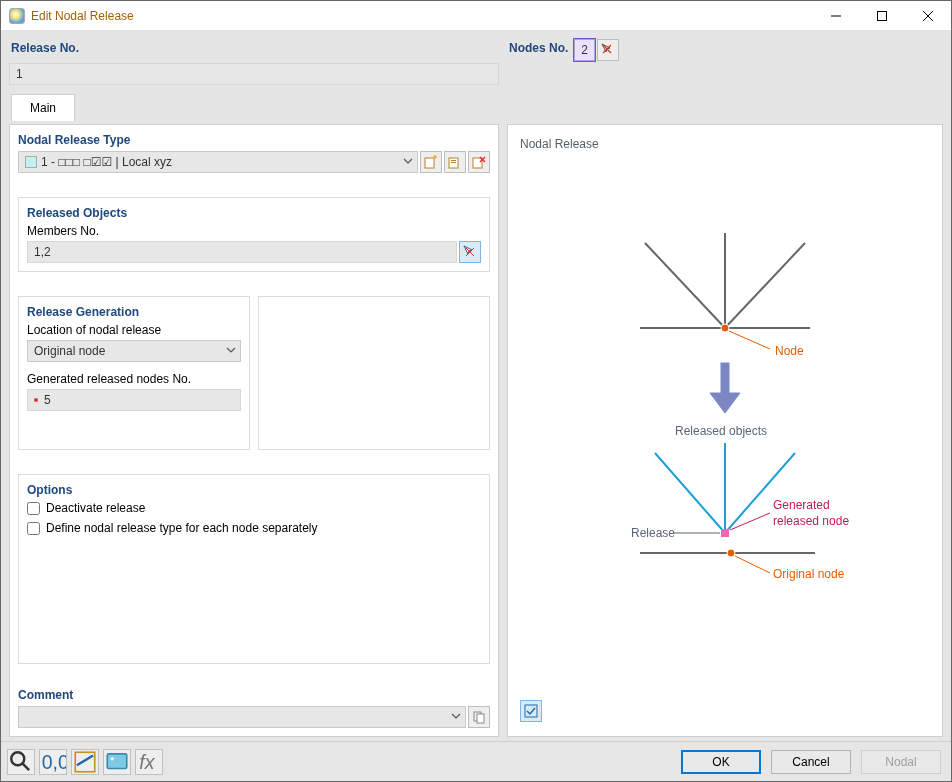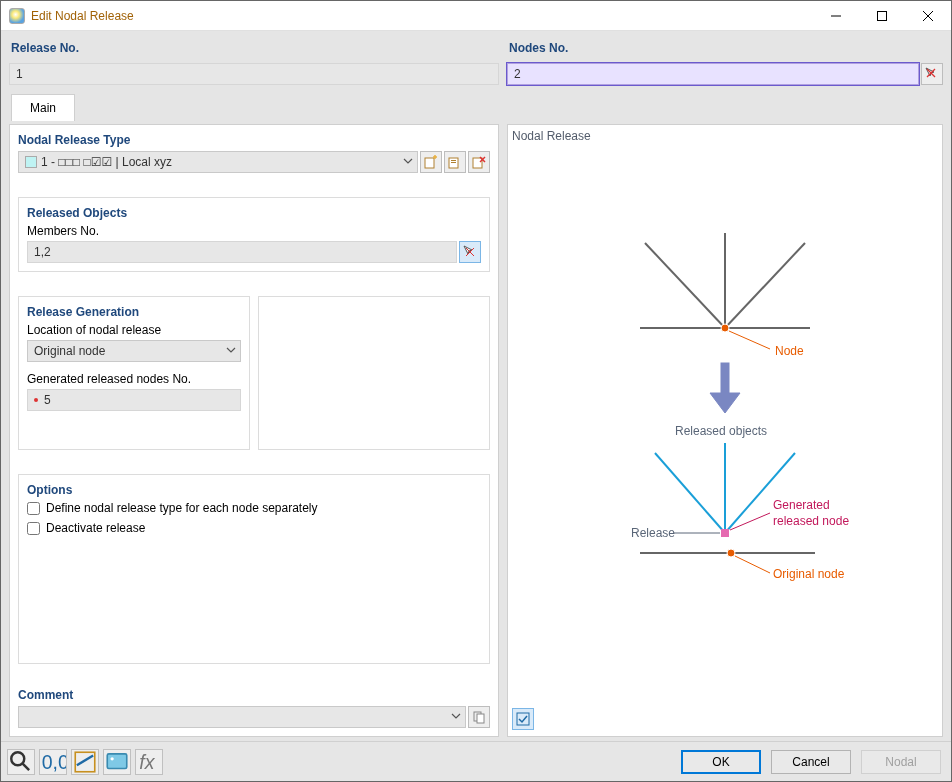--- a/index.html
+++ b/index.html
@@ -11,39 +11,39 @@
 .titlebar .title { flex: 1; font-size: 12px; color: #a16207; }
 .titlebar .winbtns { display: flex; }
 .titlebar .winbtn { width: 46px; height: 30px; display: flex; align-items: center; justify-content: center; cursor: default; }
 .titlebar .winbtn svg { width: 10px; height: 10px; }
 
 
 .content-wrap { flex: 1; background: #e5e5e5; padding: 8px 8px 4px 8px; display: flex; flex-direction: column; gap: 4px; overflow: hidden; }
 
 .toprow { display: flex; gap: 8px; }
 .left-col { width: 490px; display: flex; flex-direction: column; gap: 4px; }
-.right-col { flex: 1; display: flex; flex-direction: column; gap: 4px; }
+.right-col { flex: 1; display: flex; gap: 4px; }
 
 .panel-hdr { color: #1f487c; font-weight: bold; font-size: 12px; padding: 2px 2px 4px 2px; }
 .readonly-input { height: 22px; background: #e7e7e7; border: 1px solid #d6d6d6; padding: 0 6px; display: flex; align-items: center; color: #333; }
 .readonly-input.selected { background: #e8e2ff; border: 1px solid #b0a0e0; outline: 1px solid #6a5acd; }
 .input-with-btn { display: flex; gap: 2px; }
 .input-with-btn .readonly-input { flex: 1; }
 .smbtn { width: 22px; height: 22px; background: #eee; border: 1px solid #bdbdbd; display: flex; align-items: center; justify-content: center; cursor: default; }
 .smbtn.hl { background: #d9eaf9; border-color: #7bb6e6; }
 .smbtn svg { width: 14px; height: 14px; }
 
 
 .tabrow { display: flex; margin-top: 4px; padding-left: 2px; }
 .tab { padding: 6px 18px; background: #fff; border: 1px solid #cfcfcf; border-bottom: none; font-size: 12px; color: #000; margin-right: 2px; position: relative; top: 1px; }
 
 
 .bodyrow { flex: 1; display: flex; gap: 8px; min-height: 0; }
 .bodyleft { width: 490px; background: #fff; border: 1px solid #cfcfcf; padding: 8px; display: flex; flex-direction: column; gap: 24px; }
-.bodyright { flex: 1; background: #fff; border: 1px solid #cfcfcf; padding: 4px; display: flex; flex-direction: column; }
+.bodyright { flex: 1; background: #fff; border: 1px solid #cfcfcf; padding: 12px; display: flex; flex-direction: column; }
 
 .section-title { color: #1f487c; font-weight: bold; font-size: 12px; margin-bottom: 4px; }
 .field-label { color: #000; font-size: 12px; margin-bottom: 3px; }
 .combo { height: 22px; background: #e7e7e7; border: 1px solid #c9c9c9; display: flex; align-items: center; padding: 0 6px; position: relative; color: #333; }
 .combo .arrow { position: absolute; right: 4px; top: 50%; transform: translateY(-50%); pointer-events: none; }
 .combo .swatch { width:12px; height:12px; background:#bff3f3; border:1px solid #aaa; margin-right:4px; }
 .combo-row { display: flex; gap: 2px; align-items: center; }
 .combo-row .combo { flex: 1; }
 
 .inner-panel { border: 1px solid #dcdcdc; padding: 8px; background: #fff; }
@@ -200,25 +200,25 @@
           </div>
           <div style="height:30px"></div>
         </div>
         <div class="inner-panel"></div>
       </div>
 
       <div class="inner-panel" style="flex:1">
         <div class="section-title">Options</div>
         <label class="chk">
           <input type="checkbox" style="">
-          <span>Define nodal release type for each node separately</span>
+          <span>Deactivate release</span>
         </label>
         <label class="chk">
           <input type="checkbox" style="">
-          <span>Deactivate release</span>
+          <span>Define nodal release type for each node separately</span>
         </label>
       </div>
 
       <div>
         <div class="section-title">Comment</div>
         <div class="comment-row">
           <div class="combo">
             <span></span>
             <span class="arrow">
               <svg width="10" height="10" viewBox="0 0 10 10">

